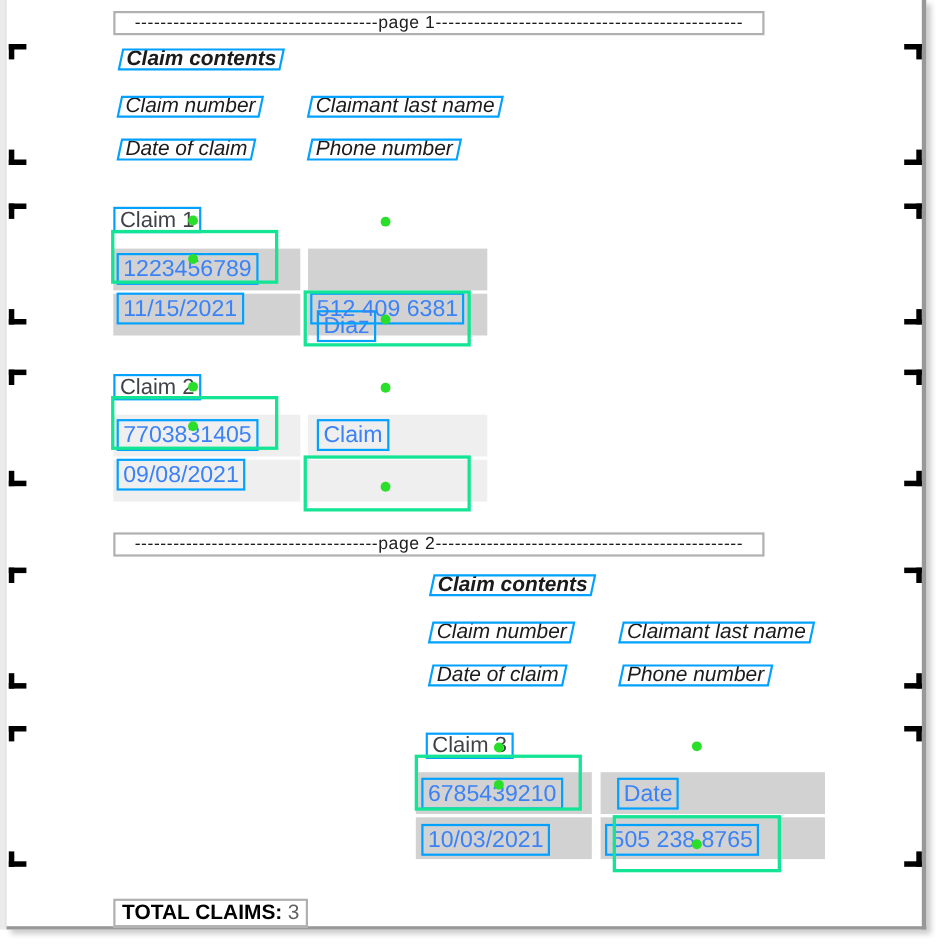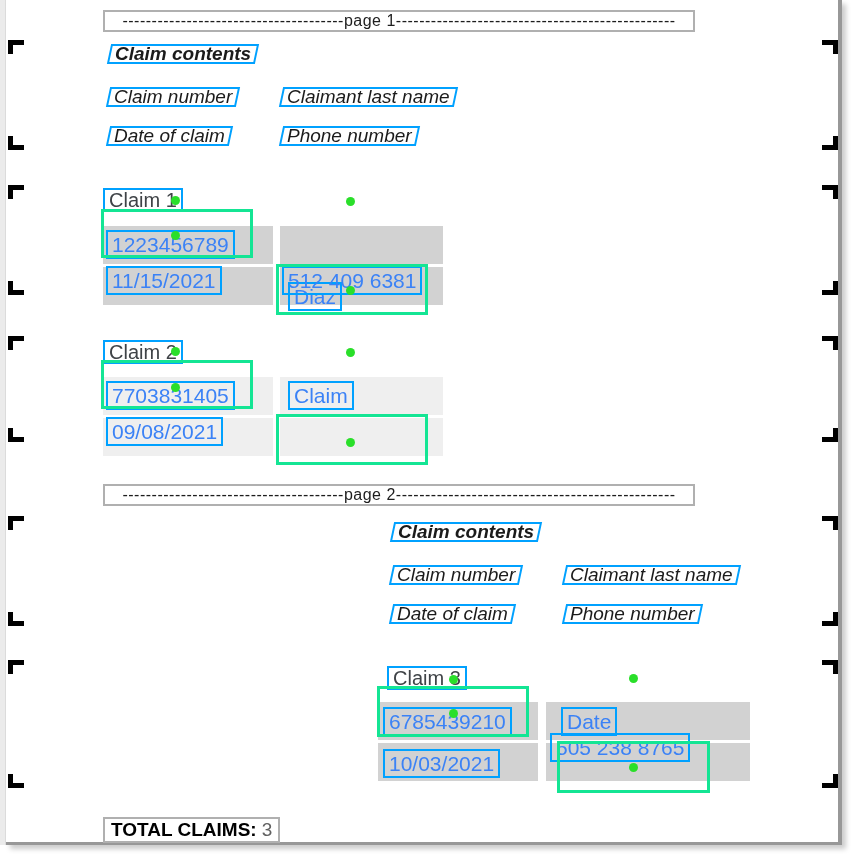--- a/index.html
+++ b/index.html
@@ -90,21 +90,21 @@
 <div class="ilabel" style="left:564px;top:604px;"><span>Phone number</span></div>
 
 <div class="clabel" style="left:387px;top:666px;"><span>Claim 3</span></div>
 <div class="cell bg-dark" style="left:378px;top:702px;width:160px;height:38px;"></div>
 <div class="cell bg-dark" style="left:546px;top:702px;width:204px;height:38px;"></div>
 <div class="cell bg-dark" style="left:378px;top:743px;width:160px;height:38px;"></div>
 <div class="cell bg-dark" style="left:546px;top:743px;width:204px;height:38px;"></div>
 <div class="vbox" style="left:383px;top:707px;"><span>6785439210</span></div>
 <div class="vbox" style="left:561px;top:707px;"><span>Date</span></div>
 <div class="vbox" style="left:383px;top:749px;"><span>10/03/2021</span></div>
-<div class="vbox" style="left:550px;top:733px;"><span>505 238 8765</span></div>
+<div class="vbox" style="left:550px;top:749px;"><span>505 238 8765</span></div>
 <div class="hl" style="left:377px;top:686px;width:152px;height:51px;"></div>
 <div class="hl" style="left:557px;top:741px;width:153px;height:52px;"></div>
 
 <div class="total-box">
   <span class="lbl">TOTAL CLAIMS:</span><span class="val">3</span>
 </div>
 
 <div class="dot" style="left:171px;top:196px;"></div>
 <div class="dot" style="left:346px;top:197px;"></div>
 <div class="dot" style="left:171px;top:231px;"></div>

